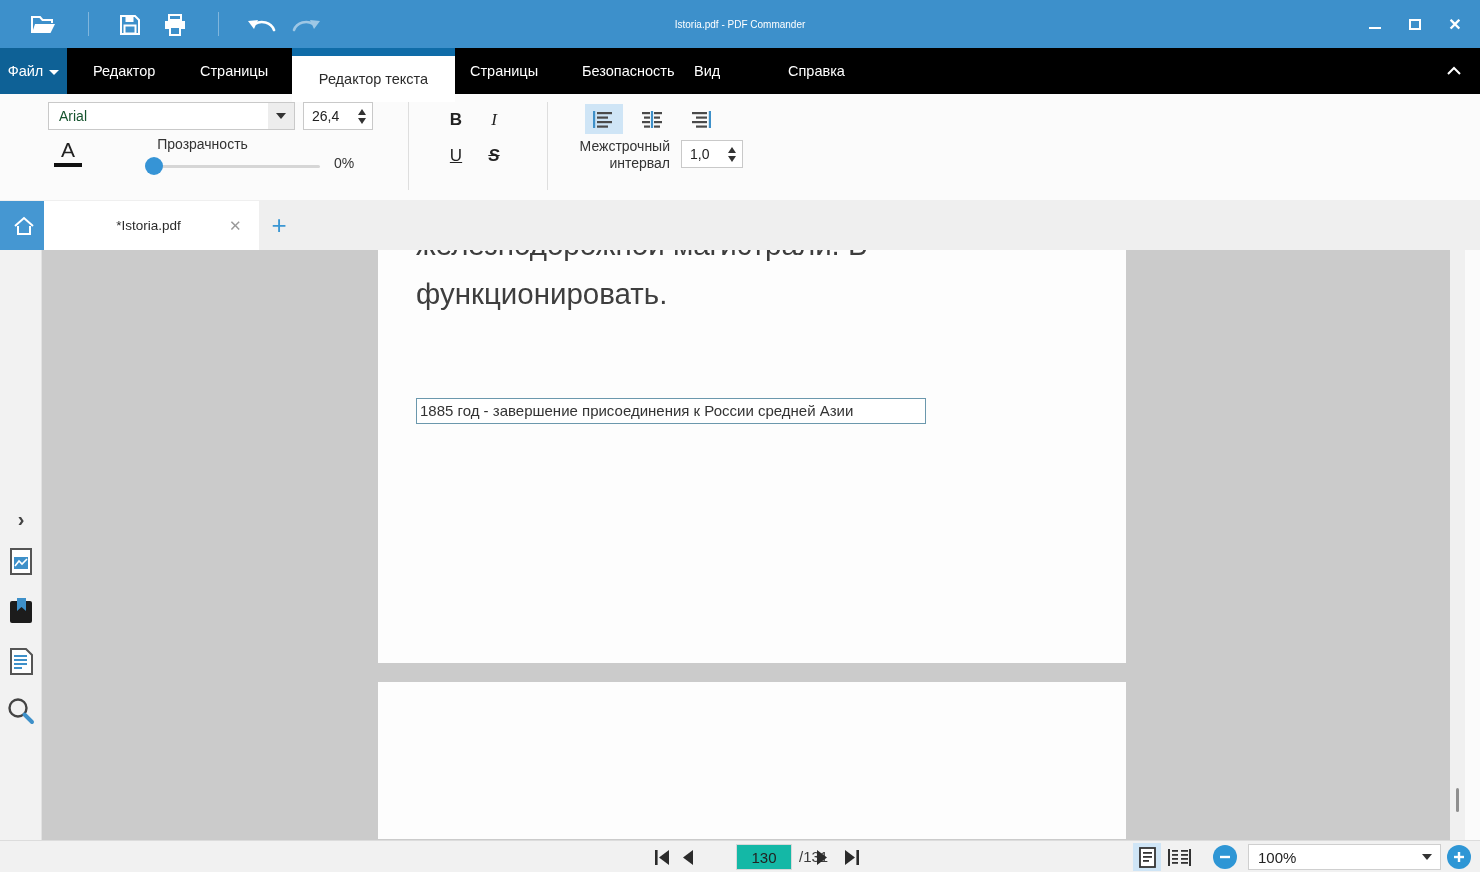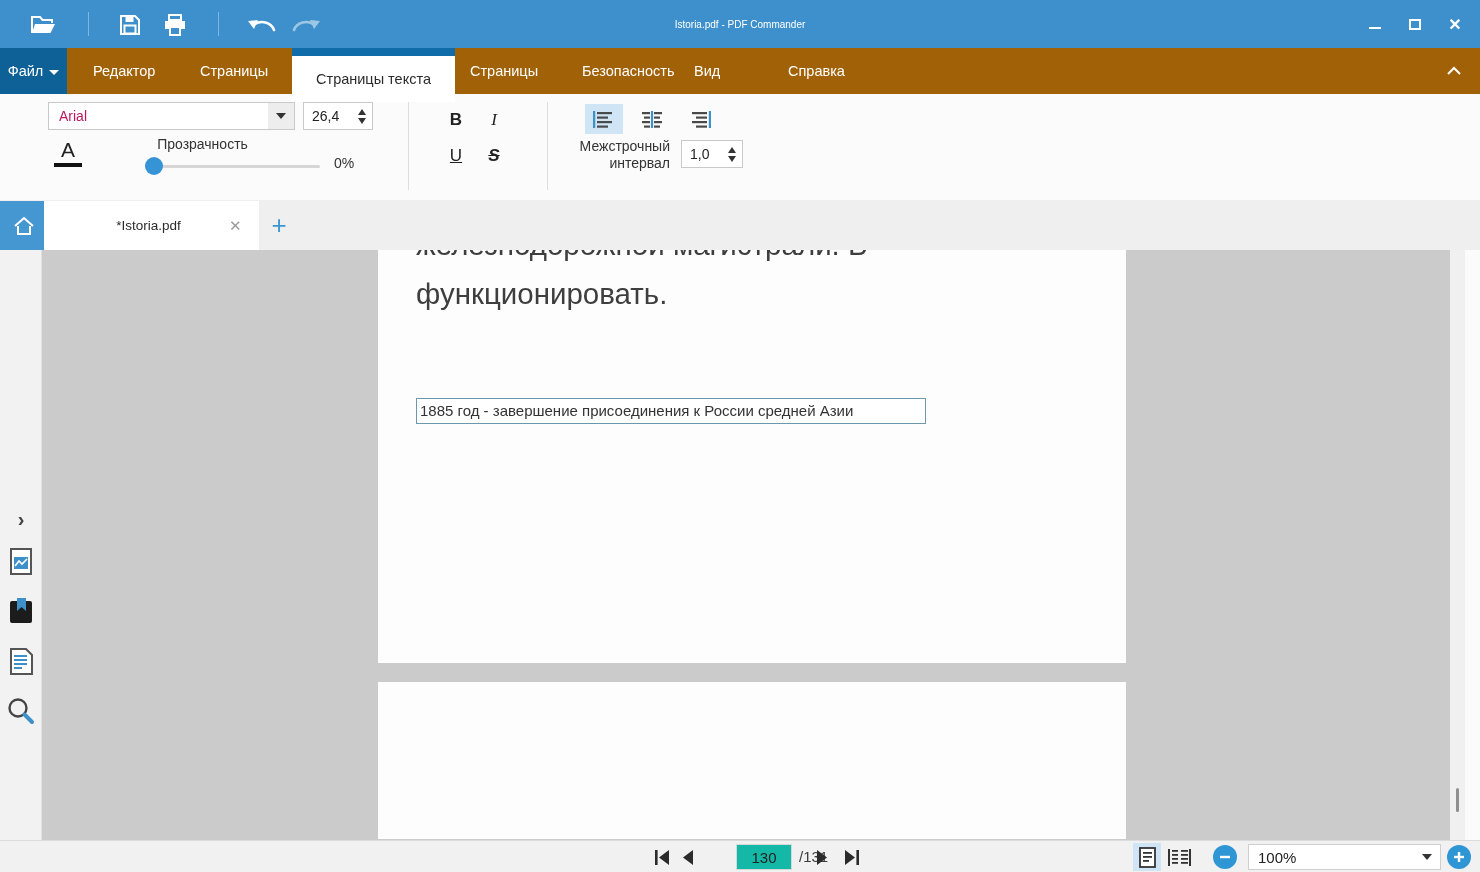--- a/index.html
+++ b/index.html
@@ -11,32 +11,32 @@
   .tb-icon { position:absolute; top:12px; width:30px; height:26px; display:flex; align-items:center; justify-content:center; cursor:pointer; }
   .tb-sep { position:absolute; top:12px; width:1px; height:24px; background:rgba(255,255,255,0.35); }
   .title-text { position:absolute; left:0; right:0; top:0; height:48px; display:flex; align-items:center; justify-content:center; color:#fff; font-size:10px; }
   .win-controls { position:absolute; right:12px; top:0; height:48px; display:flex; align-items:center; gap:14px; }
   .wc { width:26px; height:26px; display:flex; align-items:center; justify-content:center; color:#fff; cursor:pointer; }
   .wc-min { width:12px; height:2.5px; background:#fff; margin-top:8px; }
   .wc-max { width:12px; height:11px; border:2px solid #fff; }
   .wc-close { font-size:16px; font-weight:bold; }
 
   
-  .menubar { position:absolute; left:0; top:48px; width:1480px; height:46px; background:#a16207; }
+  .menubar { position:absolute; left:0; top:48px; width:1480px; height:46px; background:#000000; }
   .menu-item { position:absolute; top:0; height:46px; display:flex; align-items:center; color:#fff; font-size:14.5px; cursor:pointer; }
   .menu-file { left:0; width:67px; background:#0e6196; justify-content:center; gap:6px; }
   .file-caret { width:0; height:0; border-left:5px solid transparent; border-right:5px solid transparent; border-top:5px solid #fff; margin-top:2px; }
   .menu-tab-active { left:292px; width:163px; top:0; height:54px; background:#fff; color:#2b2b2b; justify-content:center; border-top:8px solid #0f6ca8; z-index:2; }
   .menu-collapse { position:absolute; right:18px; top:0; height:46px; display:flex; align-items:center; cursor:pointer; }
 
   
   .toolbar { position:absolute; left:0; top:94px; width:1480px; height:106px; background:#fbfbfb; }
   .tsep { position:absolute; top:8px; height:88px; width:1px; background:#dedede; }
   .font-select { position:absolute; left:48px; top:8px; width:247px; height:28px; background:#fff; border:1px solid #c9c9c9; display:flex; align-items:center; cursor:pointer; }
-  .font-select .fname { flex:1; padding-left:10px; font-size:14px; color:#be185d; }
+  .font-select .fname { flex:1; padding-left:10px; font-size:14px; color:#14532d; }
   .dd-caret-box { width:26px; height:26px; background:#ededed; display:flex; align-items:center; justify-content:center; }
   .caret-down { width:0; height:0; border-left:5px solid transparent; border-right:5px solid transparent; border-top:6px solid #333; }
   .spin { background:#fff; border:1px solid #c9c9c9; display:flex; align-items:center; }
   .size-spin { position:absolute; left:303px; top:8px; width:70px; height:28px; }
   .spin .sval { flex:1; padding-left:8px; font-size:14px; color:#222; }
   .spin-arrows { width:20px; display:flex; flex-direction:column; align-items:center; gap:3px; cursor:pointer; }
   .tri-up { width:0; height:0; border-left:4.5px solid transparent; border-right:4.5px solid transparent; border-bottom:6px solid #333; }
   .tri-dn { width:0; height:0; border-left:4.5px solid transparent; border-right:4.5px solid transparent; border-top:6px solid #333; }
   .color-btn { position:absolute; left:52px; top:44px; width:32px; height:32px; cursor:pointer; text-align:center; }
   .color-btn .A { font-size:21px; color:#222; line-height:24px; }
@@ -137,21 +137,21 @@
     </div>
   </div>
 
   <div class="menubar">
     <div class="menu-item menu-file">
       <span>Файл</span>
       <span class="file-caret"></span>
     </div>
     <div class="menu-item" style="left:93px;">Редактор</div>
     <div class="menu-item" style="left:200px;">Страницы</div>
-    <div class="menu-item menu-tab-active">Страницы текста</div>
+    <div class="menu-item menu-tab-active">Редактор текста</div>
     <div class="menu-item" style="left:470px;">Страницы</div>
     <div class="menu-item" style="left:582px;">Безопасность</div>
     <div class="menu-item" style="left:694px;text-align:right;">Вид</div>
     <div class="menu-item" style="left:788px;">Справка</div>
     <div class="menu-collapse">
       <svg width="16" height="10" viewBox="0 0 16 10">
           <polyline points="2,8 8,2 14,8" fill="none" stroke="#fff" stroke-width="2"></polyline>
         </svg>
     </div>
   </div>

